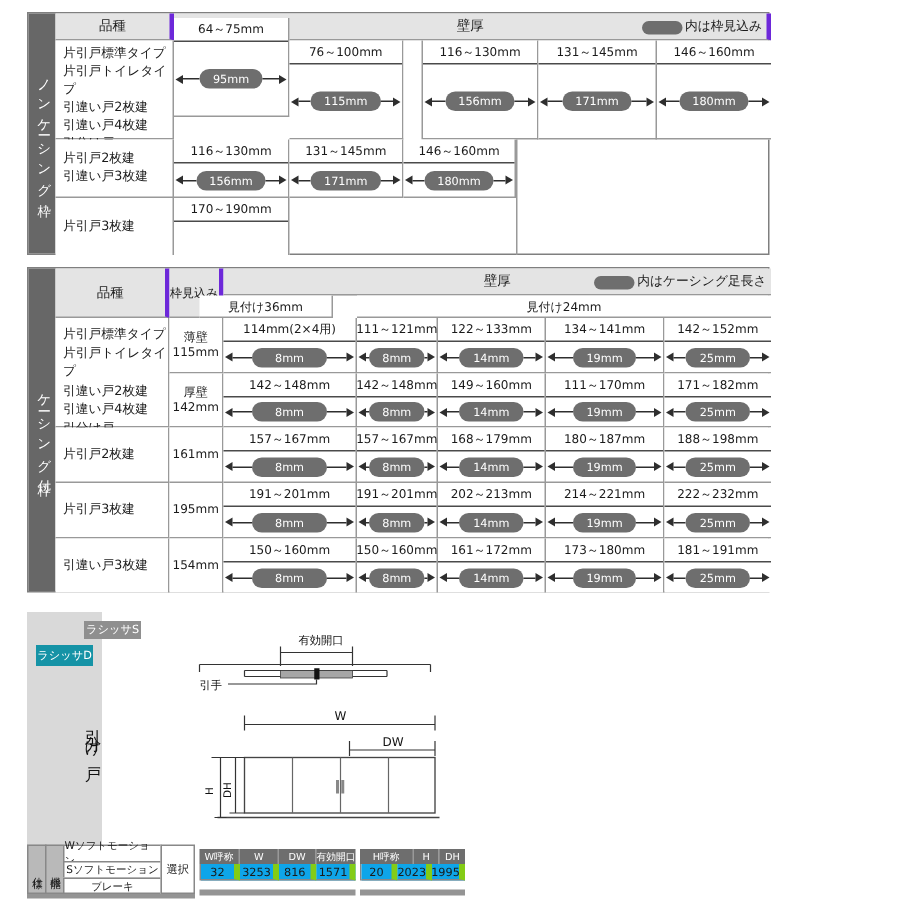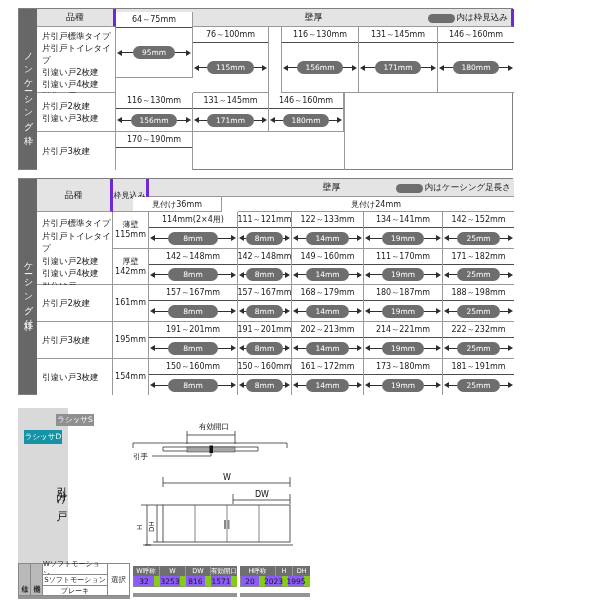--- a/index.html
+++ b/index.html
@@ -42,22 +42,22 @@
   .vline{position:absolute;width:0;border-left:1px solid #999;}
   .tag{position:absolute;color:#fff;font-size:7.5px;display:flex;align-items:center;
       justify-content:center;cursor:pointer;}
   .vert{writing-mode:vertical-rl;}
   .specbox{position:absolute;border:1px solid #888;display:flex;align-items:center;
       justify-content:center;background:#fff;font-size:7px;}
   .spechd{background:#b9b9b9;writing-mode:vertical-rl;letter-spacing:1px;}
   .dtrow{display:flex;}
   .dth{background:#6e6e6e;color:#fff;font-size:6.5px;display:flex;align-items:center;
       justify-content:center;border-right:1px solid #999;height:10px;white-space:nowrap;}
-  .dtv{background:#8b5cf6;font-size:7.5px;display:flex;align-items:center;justify-content:center;
-      border-right:6px solid #84cc16;border-bottom:1px solid #888;height:11px;}
+  .dtv{background:#0ea5e9;font-size:7.5px;display:flex;align-items:center;justify-content:center;
+      border-right:4px solid #84cc16;border-bottom:1px solid #888;height:11px;}
   .bar{position:absolute;background:#949494;}
 </style>
 </head>
 <body>
 
 <div class="page">
 
   <div class="tbl" style="left:18px;top:8px;width:495px;height:162px;">
     <div class="sb" style="height:160px;">ノンケーシング枠</div>
     <div class="hd" style="left:18px;top:0;width:79px;height:18px;">品種</div>

